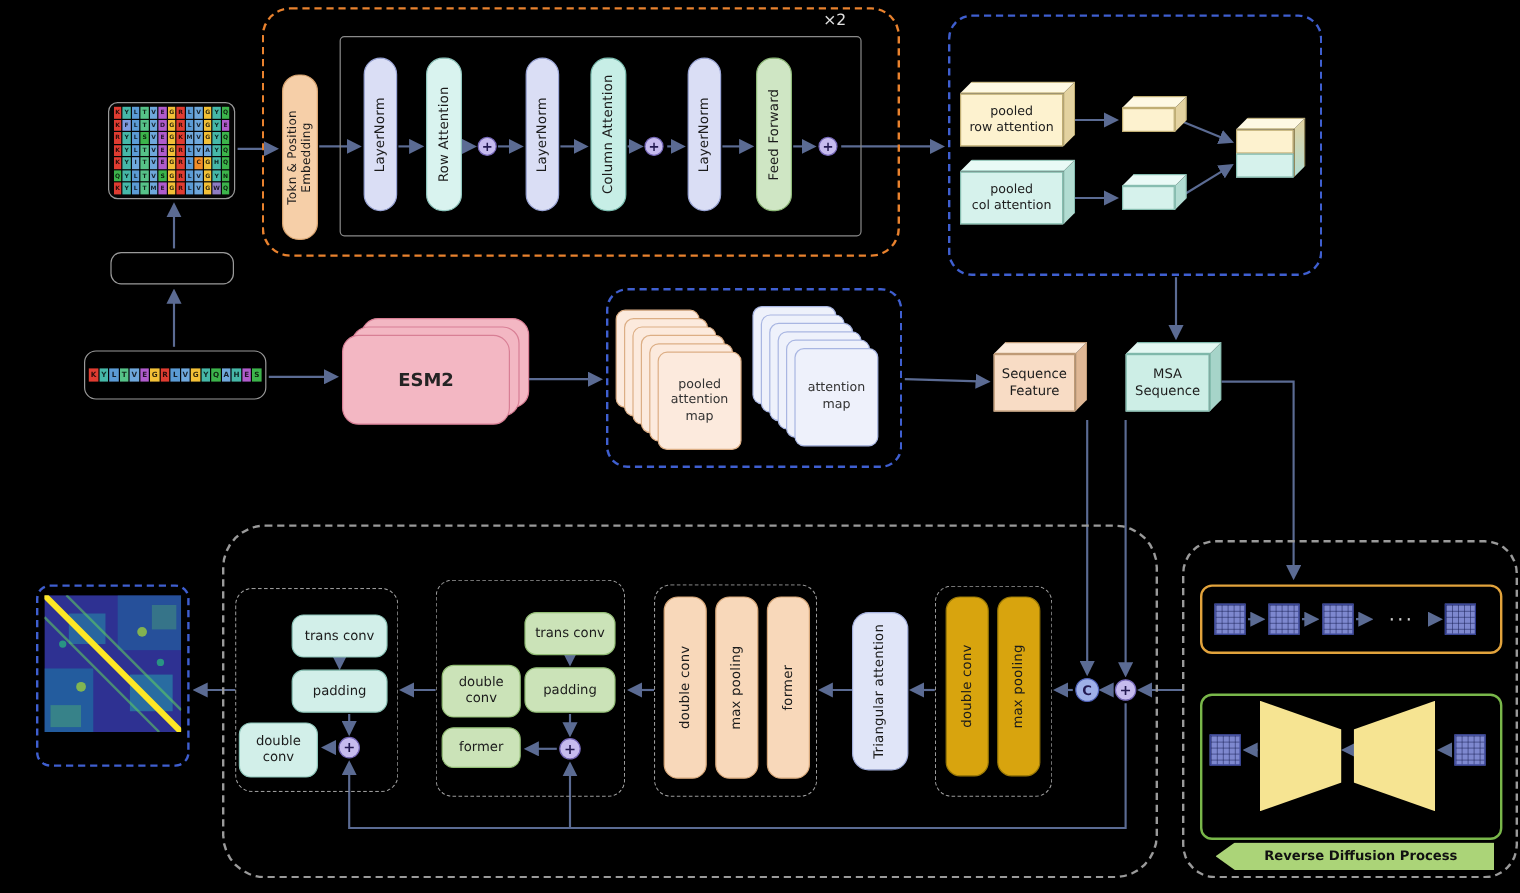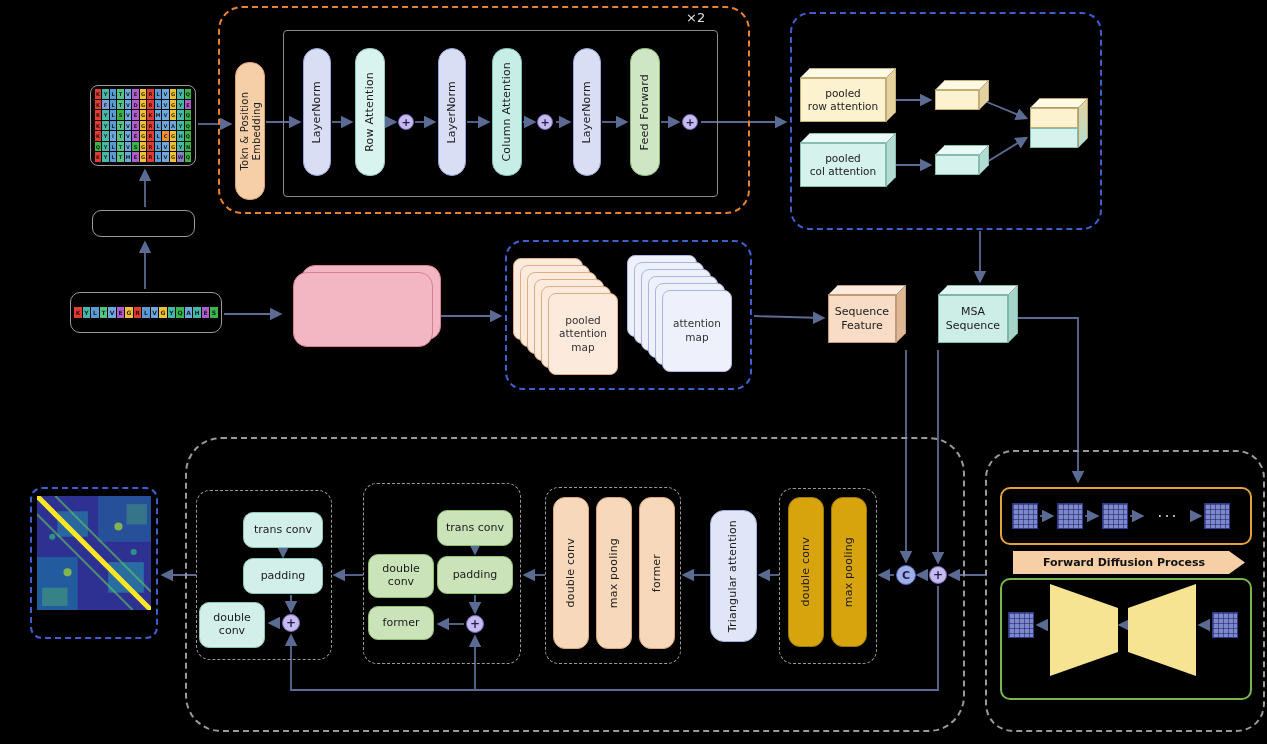--- a/index.html
+++ b/index.html
@@ -286,20 +286,23 @@
   </div>
   <div class="b3" style="left:1030px;top:108px;width:48px;height:40px;--bd:#b0a068">
     <div class="t" style="background:#fef9e4"></div>
     <div class="s" style="background:linear-gradient(#e3d2a0,#b2dcd2)"></div>
     <div style="position:absolute;left:0;top:0;width:100%;height:50%;background:#fdf2cf;border:1px solid #c0ae74"></div>
     <div style="position:absolute;left:0;top:50%;width:100%;height:50%;background:#d6f2ec;border:1px solid #86bdb0"></div>
   </div>
 
   <div class="esmcard" style="left:301px;top:265px"></div>
   <div class="esmcard" style="left:293px;top:272px"></div>
+  <div class="esmcard" style="left:285px;top:279px">
+    <div class="lbl">ESM2</div>
+  </div>
 
   <div class="dash" style="left:505px;top:240px;width:247px;height:150px;border-width:2px;border-color:#3f5fd0;border-radius:18px"></div>
 
   <div class="card" style="left:513px;top:258px;background:#fceadd;border-color:#dcae85"></div>
   <div class="card" style="left:520px;top:265px;background:#fceadd;border-color:#dcae85"></div>
   <div class="card" style="left:527px;top:272px;background:#fceadd;border-color:#dcae85"></div>
   <div class="card" style="left:534px;top:279px;background:#fceadd;border-color:#dcae85"></div>
   <div class="card" style="left:541px;top:286px;background:#fceadd;border-color:#dcae85"></div>
   <div class="card" style="left:548px;top:293px;background:#fceadd;border-color:#dcae85">
     <div class="lbl">pooled
@@ -395,22 +398,22 @@
 
   <div class="dash" style="left:985px;top:450px;width:280px;height:282px;border-width:2.5px;border-color:#9a9a9a;border-radius:28px"></div>
 
   <div class="solidbox" style="left:1000px;top:487px;width:252px;height:58px;border:2px solid #e2a33c;border-radius:10px"></div>
   <div class="pgrid" style="left:1012px;top:503px"></div>
   <div class="pgrid" style="left:1057px;top:503px"></div>
   <div class="pgrid" style="left:1102px;top:503px"></div>
   <div class="dots" style="left:1148px;top:505px;width:40px;height:22px">···</div>
   <div class="pgrid" style="left:1204px;top:503px"></div>
 
-  <div class="banner fwd" style="left:1013px;top:551px;width:232px;padding-right:10px">Forward Diffusion Process</div>
 
   <div class="solidbox" style="left:1000px;top:578px;width:252px;height:122px;border:2px solid #79b74a;border-radius:10px"></div>
   <div class="pgrid" style="left:1008px;top:612px"></div>
   <div class="trap" style="left:1050px;top:584px;width:68px;height:92px;clip-path:polygon(0 0,100% 26%,100% 74%,0 100%)"></div>
   <div class="trap" style="left:1128px;top:584px;width:68px;height:92px;clip-path:polygon(0 26%,100% 0,100% 100%,0 74%)"></div>
   <div class="pgrid" style="left:1212px;top:612px"></div>
 
+  <div class="banner rev" style="left:1013px;top:702px;width:232px;padding-left:10px">Reverse Diffusion Process</div>
 
 </div>
 
 </body></html>

